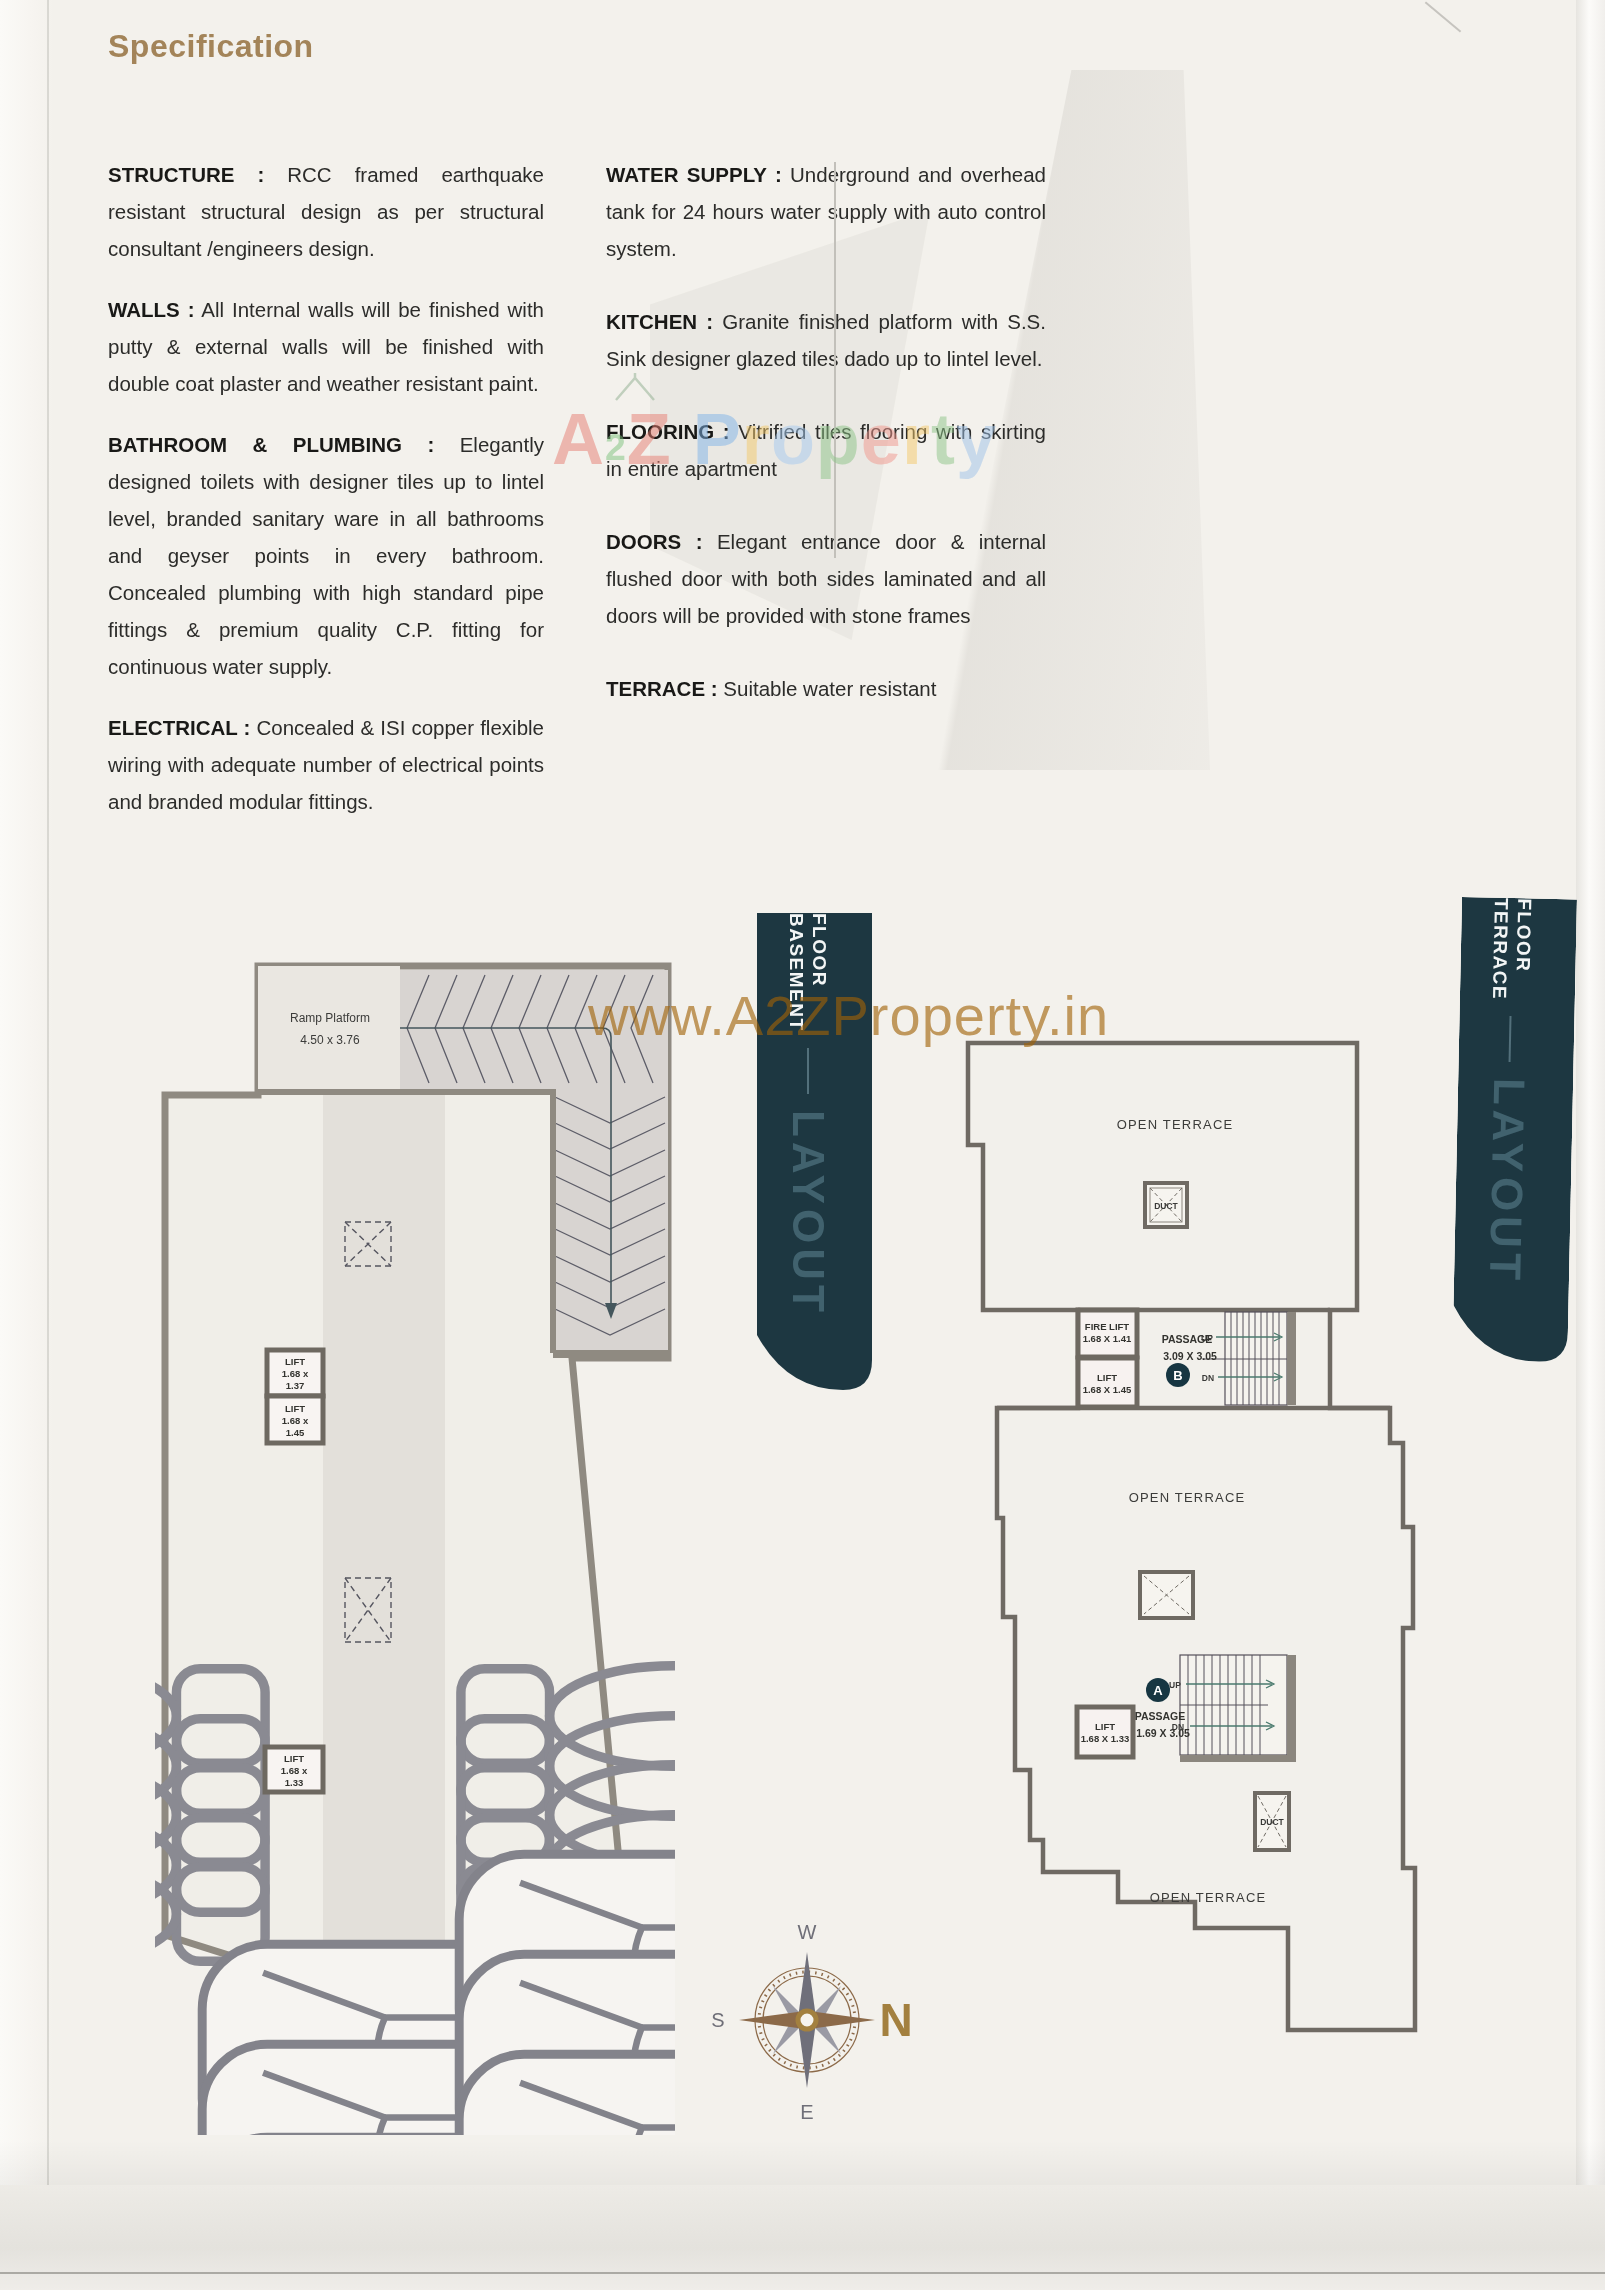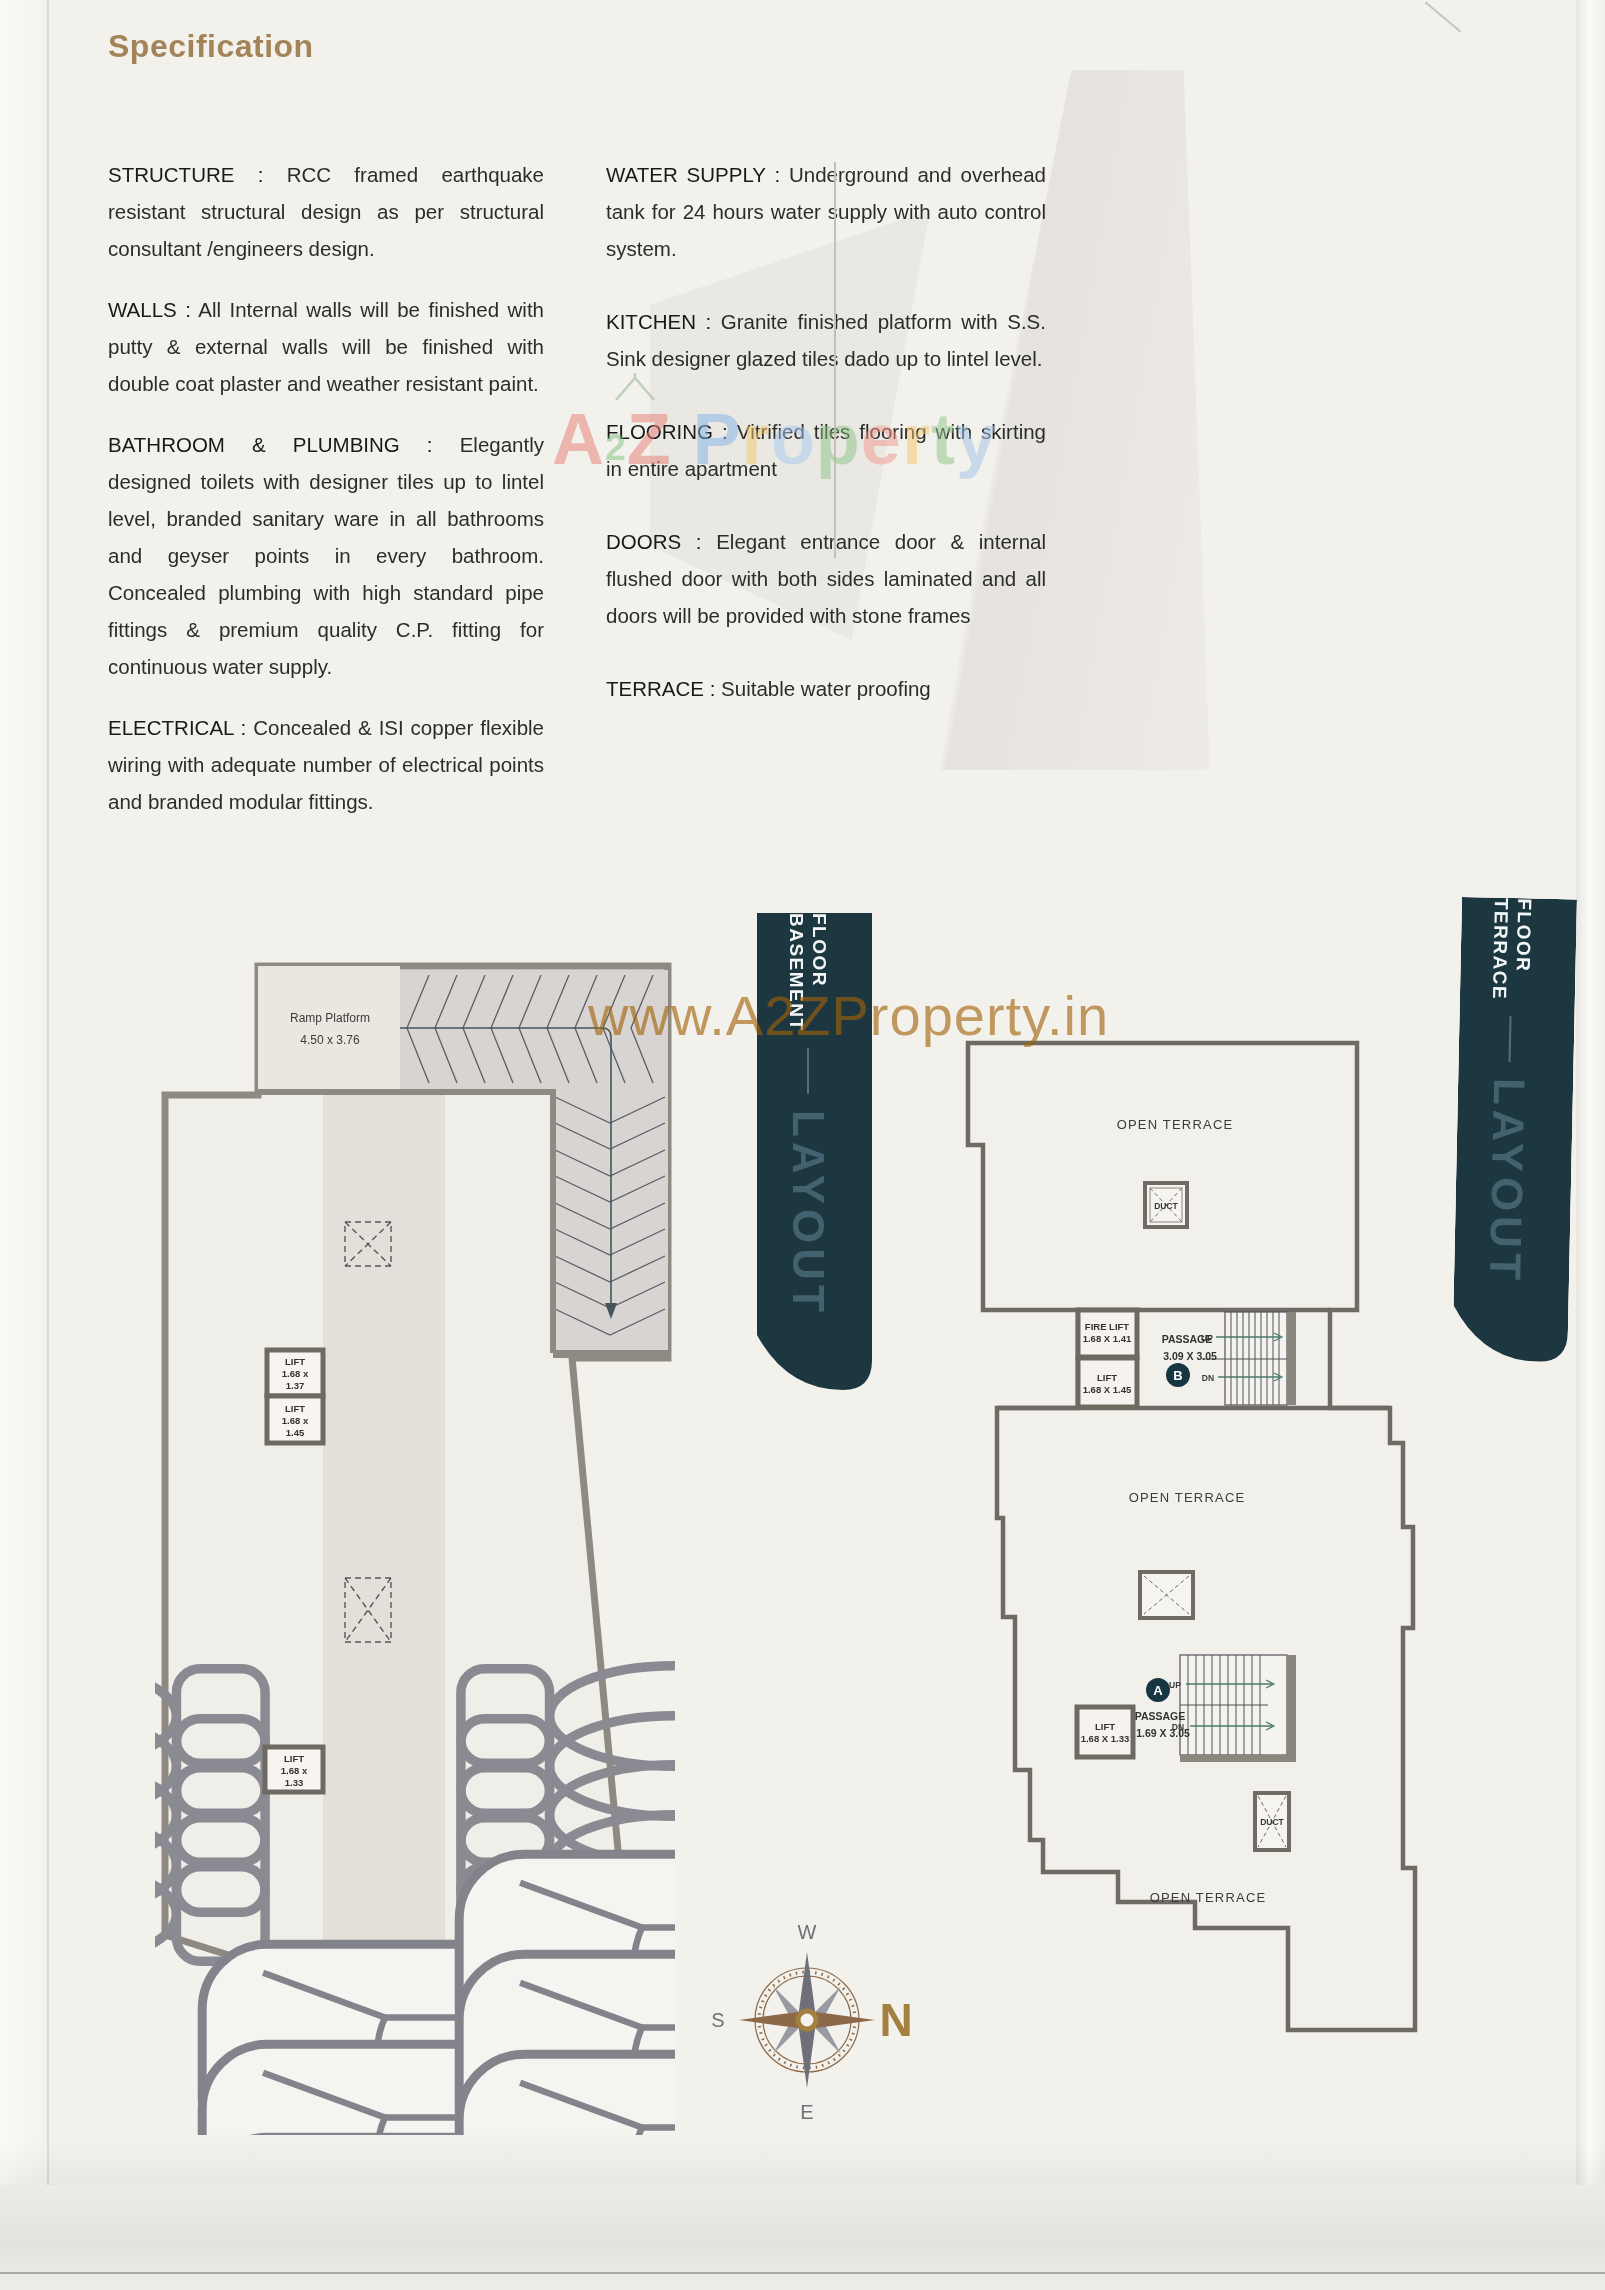--- a/index.html
+++ b/index.html
@@ -25,21 +25,21 @@
     background:linear-gradient(180deg,rgba(0,0,0,0),rgba(0,0,0,.045));}
   .fold-mark{left:1420px;top:16px;width:46px;height:2px;background:#c6c4bf;transform:rotate(40deg);}
 
   
   .title{left:108px;top:28px;font-size:32px;font-weight:600;color:#a38459;letter-spacing:.5px;}
   .col{top:156px;font-size:20.5px;line-height:37px;color:#2c2c2a;text-align:justify;}
   .col-left{left:108px;width:436px;}
   .col-right{left:606px;width:440px;}
   .col p{margin:0 0 24px 0;}
   .col-right p{margin-bottom:36px;}
-  .col b{color:#191917;font-weight:400;}
+  .col b{color:#191917;font-weight:700;}
   .col-divider{left:834px;top:162px;width:2px;height:396px;background:#c2c0ba;}
 
   
   .wm-brand{left:552px;top:398px;font-size:72px;font-weight:700;letter-spacing:1px;
     opacity:.5;white-space:nowrap;z-index:40;}
   .wm-brand .wm-small{font-size:.52em;vertical-align:.12em;}
   .wm-house{left:612px;top:372px;z-index:40;opacity:.5;}
   .wm-site{left:588px;top:983px;font-size:56px;font-weight:400;color:#a16207;opacity:.62;
     white-space:nowrap;z-index:40;letter-spacing:1px;}
 
@@ -81,21 +81,21 @@
   <p><b>STRUCTURE :</b> <span>RCC framed earthquake resistant structural design as per structural consultant /engineers design.</span></p>
   <p><b>WALLS :</b> <span>All Internal walls will be finished with putty &amp; external walls will be finished with double coat plaster and weather resistant paint.</span></p>
   <p><b>BATHROOM &amp; PLUMBING :</b> <span>Elegantly designed toilets with designer tiles up to lintel level, branded sanitary ware in all bathrooms and geyser points in every bathroom. Concealed plumbing with high standard pipe fittings &amp; premium quality C.P. fitting for continuous water supply.</span></p>
   <p><b>ELECTRICAL :</b> <span>Concealed &amp; ISI copper flexible wiring with adequate number of electrical points and branded modular fittings.</span></p>
 </div>
 <div class="abs col col-right">
   <p><b>WATER SUPPLY :</b> <span>Underground and overhead tank for 24 hours water supply with auto control system.</span></p>
   <p><b>KITCHEN :</b> <span>Granite finished platform with S.S. Sink designer glazed tiles dado up to lintel level.</span></p>
   <p><b>FLOORING :</b> <span>Vitrified tiles flooring with skirting in entire apartment</span></p>
   <p><b>DOORS :</b> <span>Elegant entrance door &amp; internal flushed door with both sides laminated and all doors will be provided with stone frames</span></p>
-  <p><b>TERRACE :</b> <span>Suitable water proofing</span></p>
+  <p><b>TERRACE :</b> <span>Suitable water resistant</span></p>
 </div>
 <div class="abs col-divider"></div>
 
 <svg width="0" height="0" style="position:absolute" aria-hidden="true">
   <defs>
     <symbol id="car" viewBox="0 0 128 62">
       <rect x="3" y="4" width="122" height="54" rx="16" fill="#f6f4f1" stroke="#83838b" stroke-width="2.2"></rect>
       <path d="M18 11 L48 22 M18 51 L48 40 M110 11 L84 22 M110 51 L84 40" stroke="#83838b" stroke-width="1.6" fill="none"></path>
       <path d="M48 22 Q44 31 48 40 M84 22 Q88 31 84 40 M48 22 H84 M48 40 H84" stroke="#83838b" stroke-width="1.6" fill="none"></path>
     </symbol>

